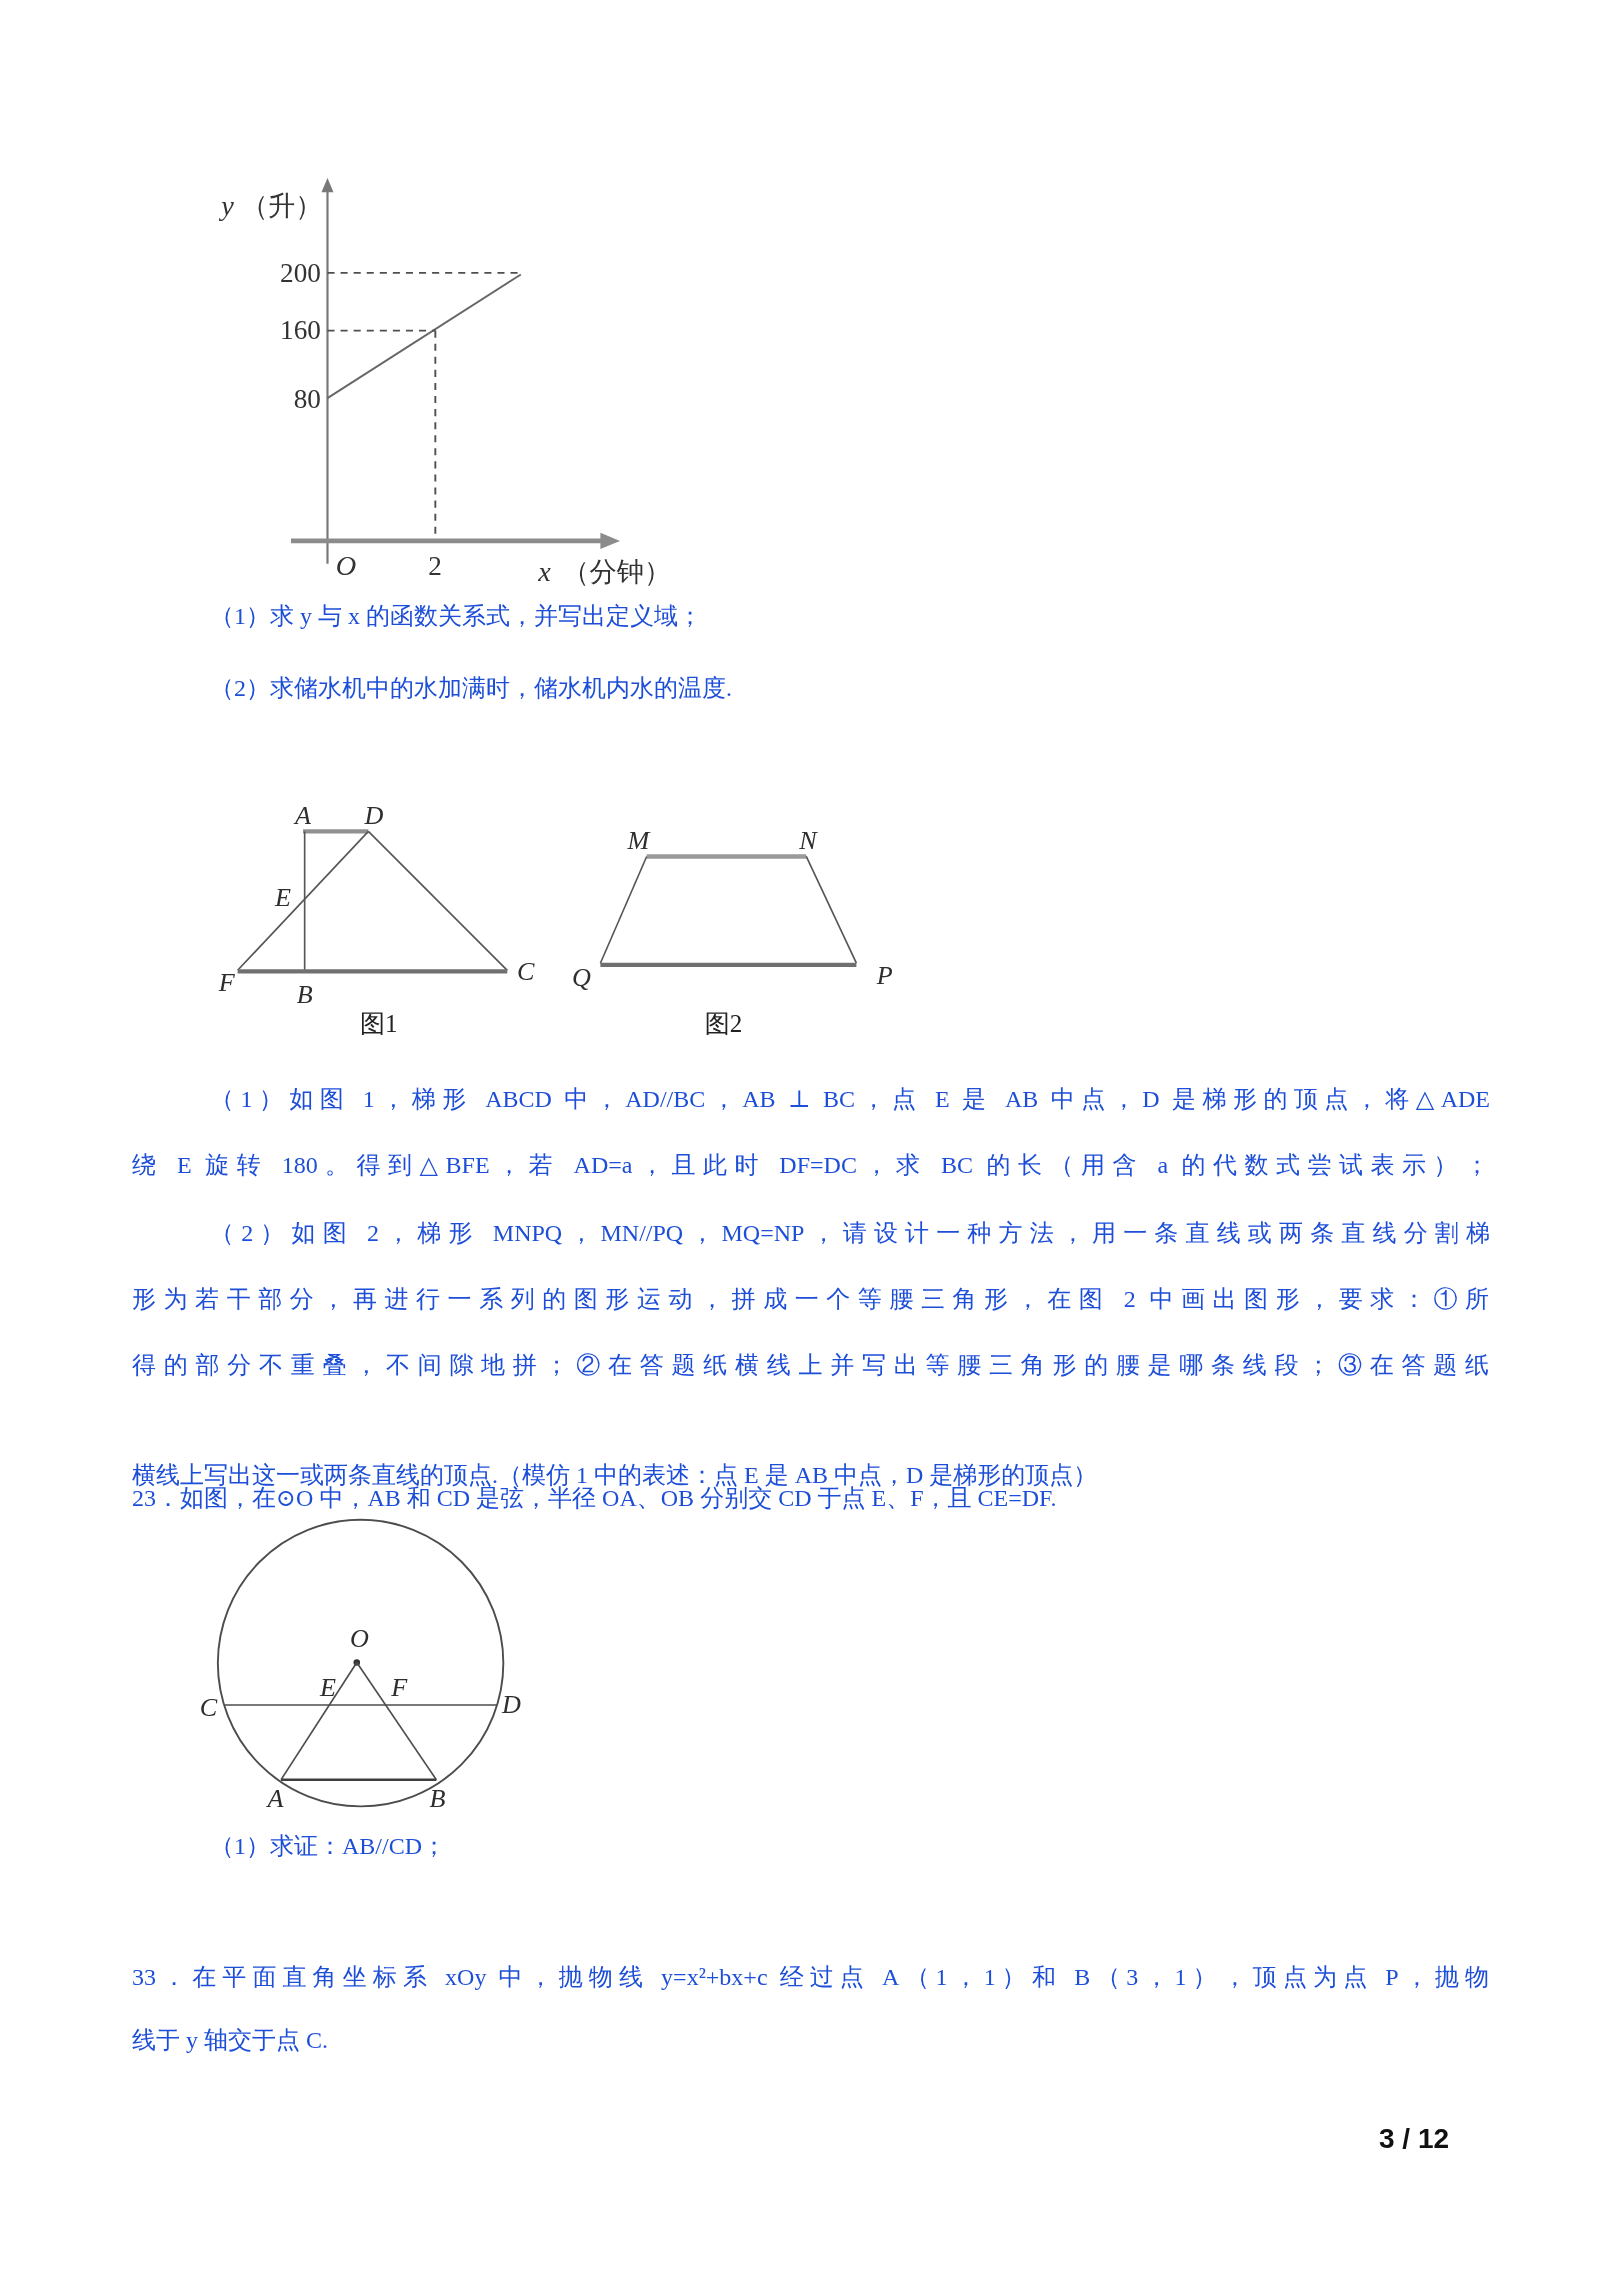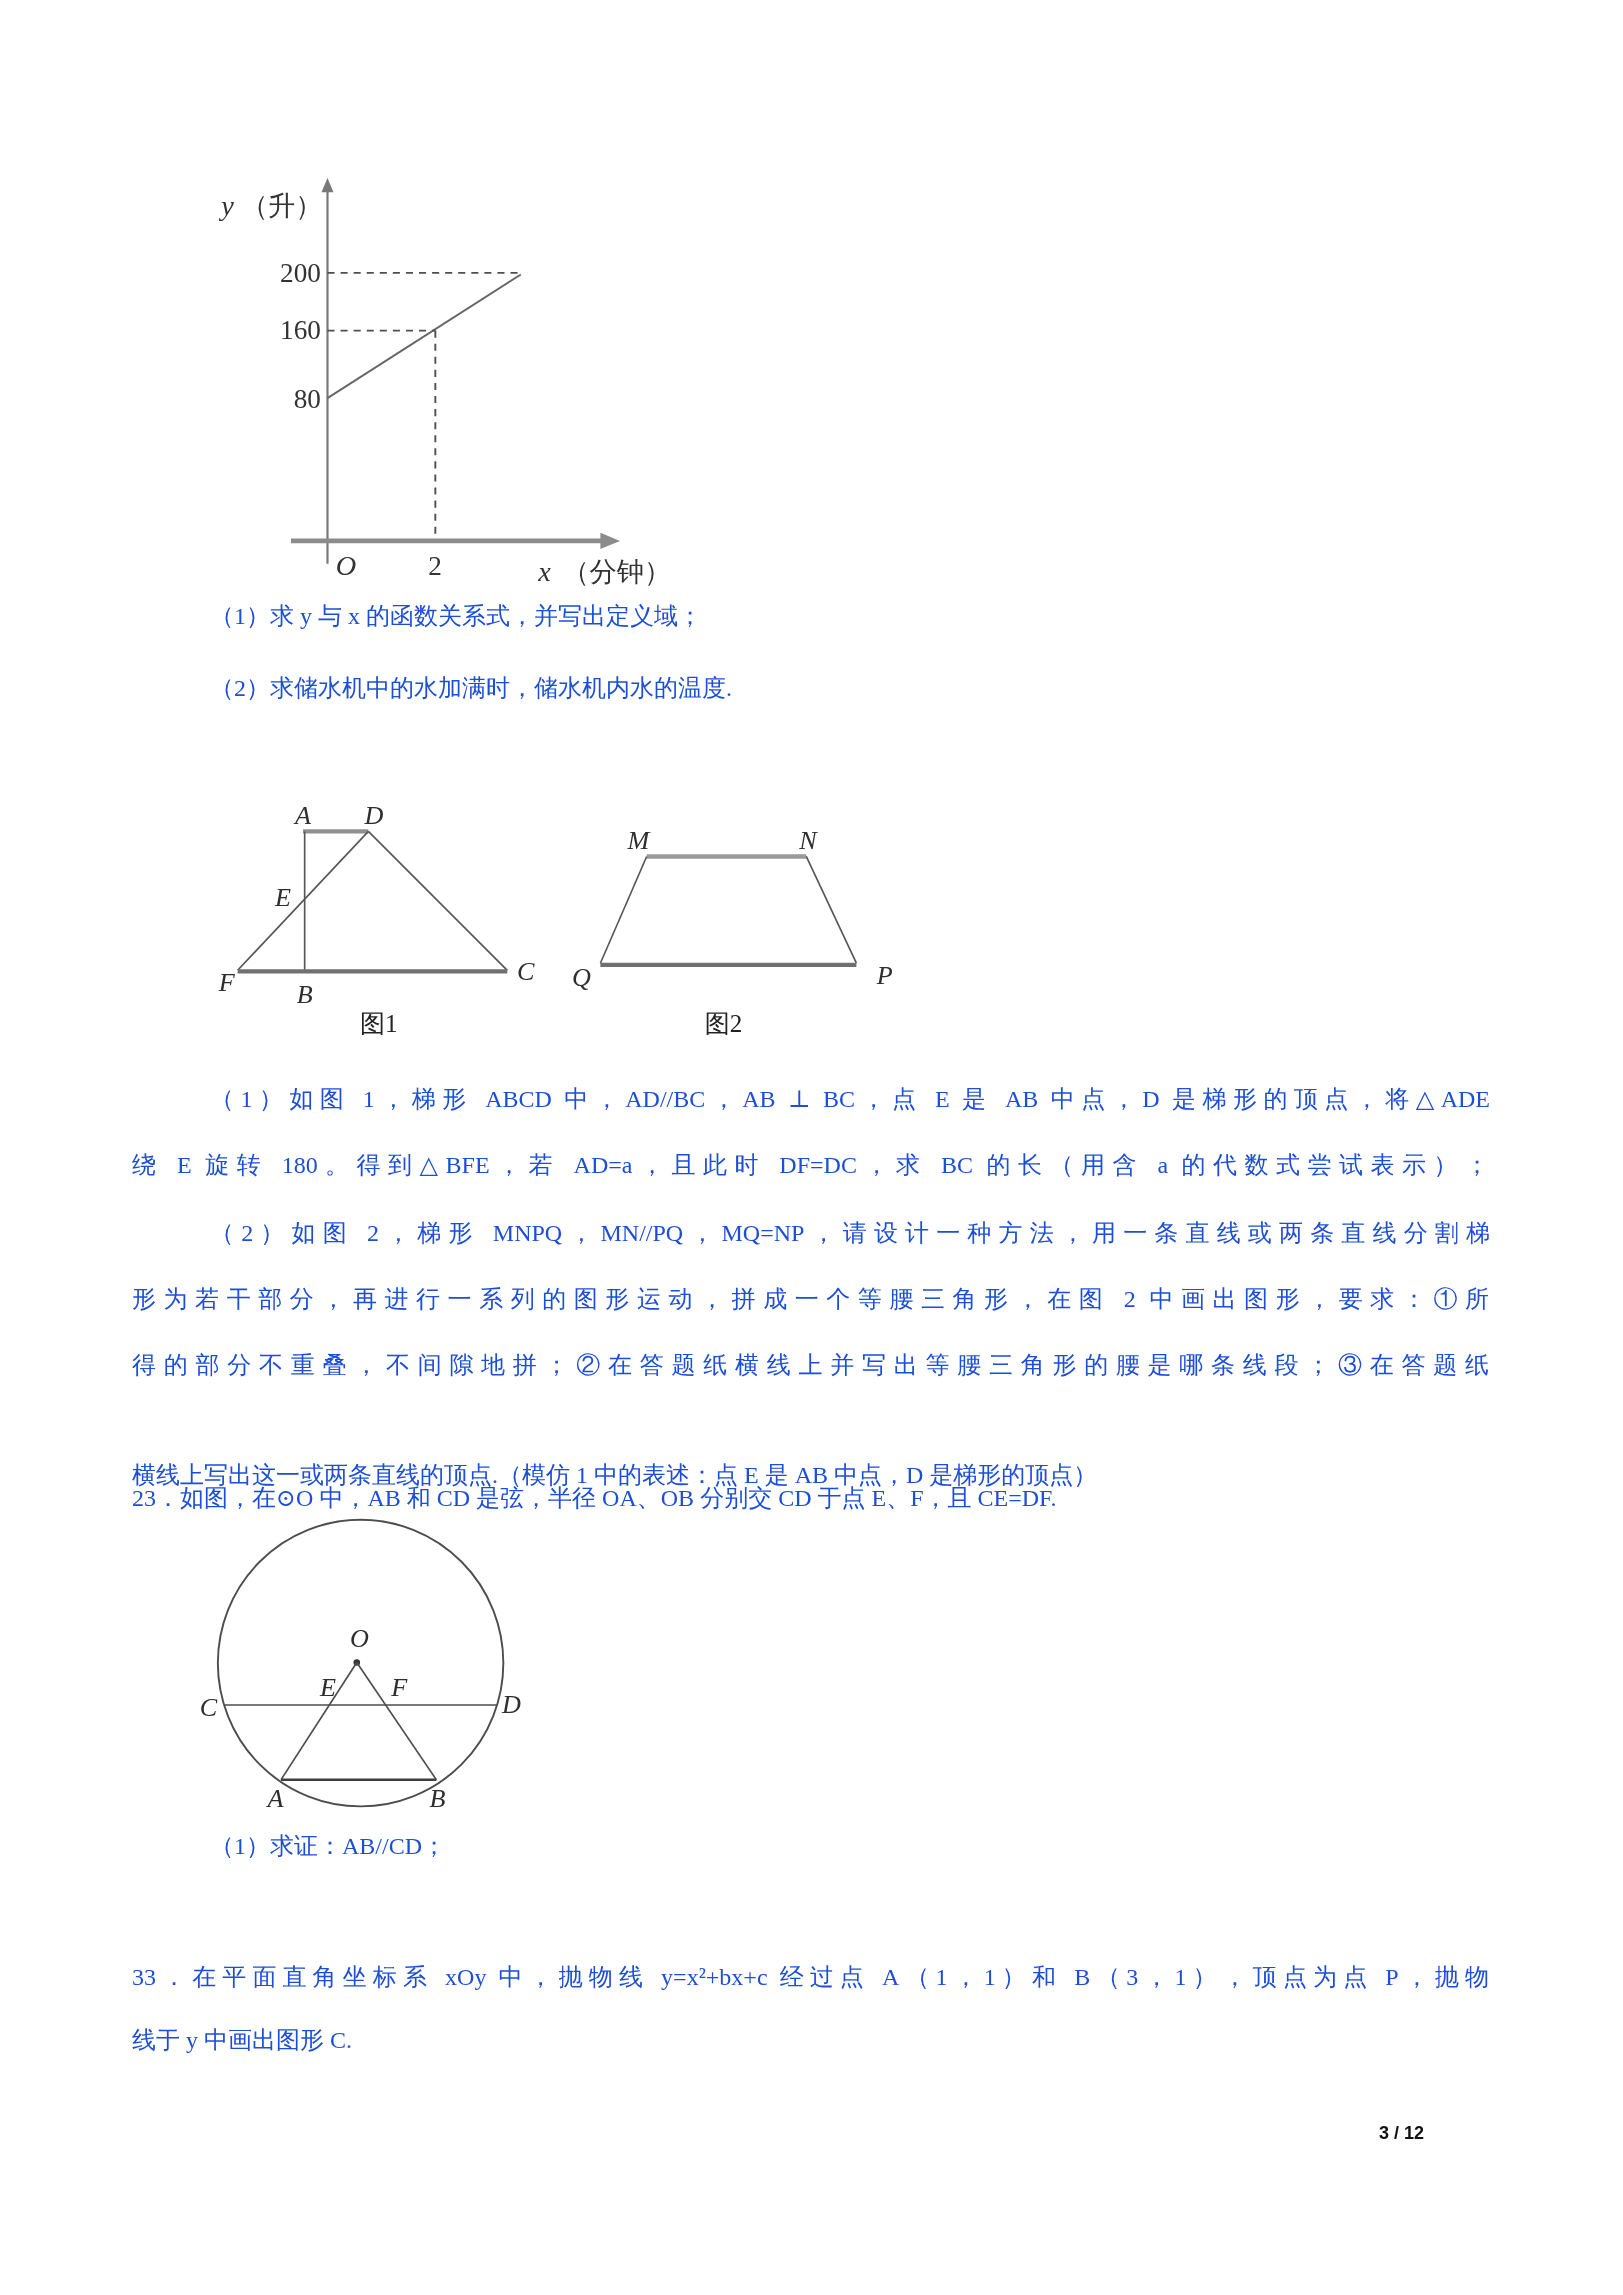--- a/index.html
+++ b/index.html
@@ -51,21 +51,21 @@
     font-family:"Liberation Serif","DejaVu Serif",serif;
     font-size:50px;
     fill:#333333;
   }
   .footer{
     position:absolute;
     left:1379px;
     top:2123px;
     font-family:"Liberation Sans","DejaVu Sans",sans-serif;
     font-weight:700;
-    font-size:18px;
+    font-size:28px;
     color:#111111;
   }
 </style>
 </head>
 <body>
 
 <div class="page">
 
   <svg class="figsvg" style="left:218px;top:177px;" width="463" height="414" viewBox="0 0 850 760">
 
@@ -143,18 +143,18 @@
     <text class="fig-label" x="382" y="342" text-anchor="middle">F</text>
     <text class="fig-label" x="32" y="378" text-anchor="middle">C</text>
     <text class="fig-label" x="588" y="372" text-anchor="middle">D</text>
     <text class="fig-label" x="155" y="545" text-anchor="middle">A</text>
     <text class="fig-label" x="452" y="545" text-anchor="middle">B</text>
   </svg>
 
   <div class="tline" style="left:210px;top:1831px;">（1）求证：AB//CD；</div>
 
   <div class="tline just" style="left:132px;top:1962px;width:1357px;">33．在平面直角坐标系 xOy 中，抛物线 y=x²+bx+c 经过点 A（1，1）和 B（3，1），顶点为点 P，抛物</div>
-  <div class="tline" style="left:132px;top:2025px;">线于 y 中画出图形 C.</div>
+  <div class="tline" style="left:132px;top:2025px;">线于 y 轴交于点 C.</div>
 
   <div class="footer">3 / 12</div>
 
 </div>
 
 
 </body></html>

